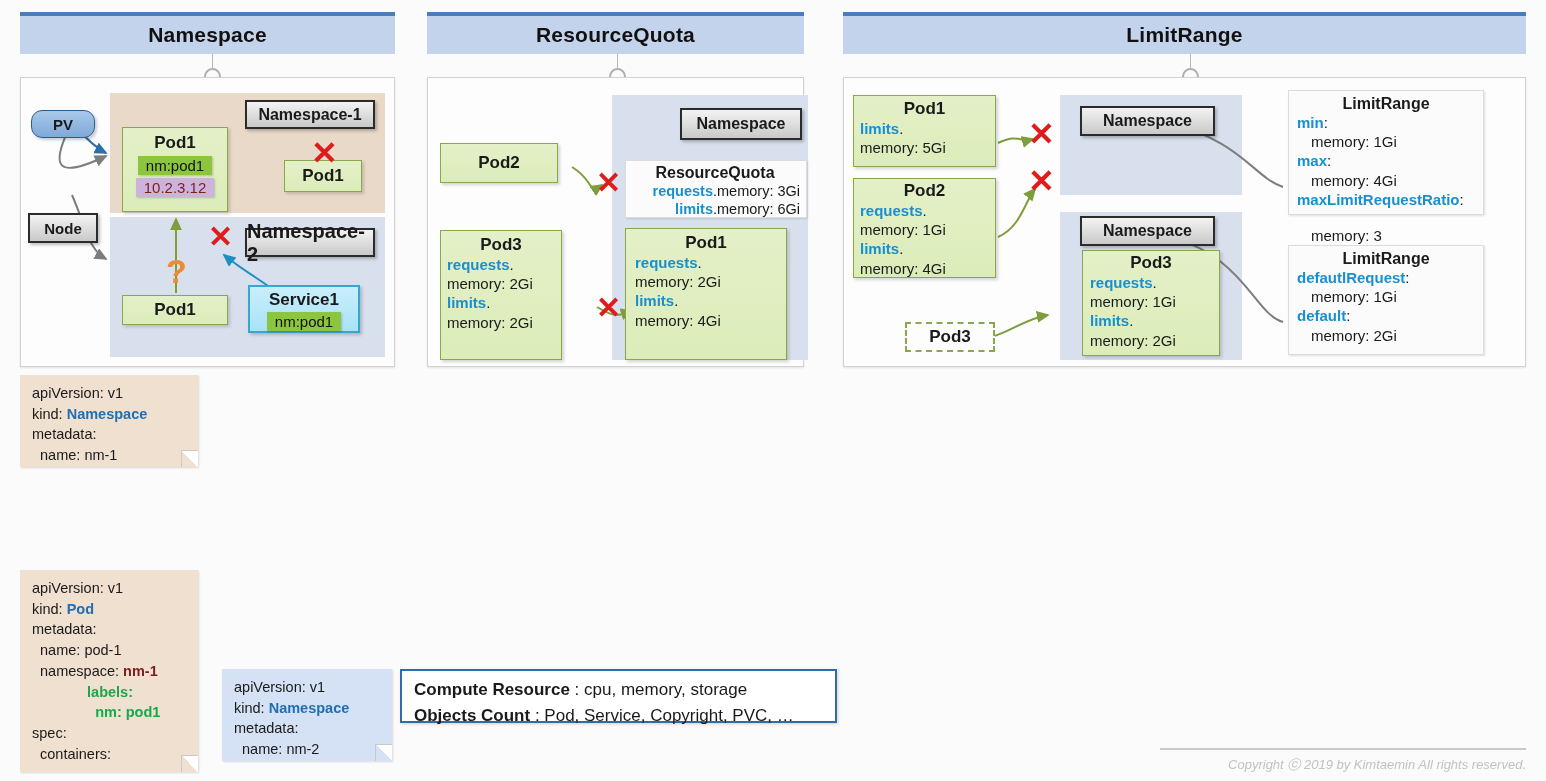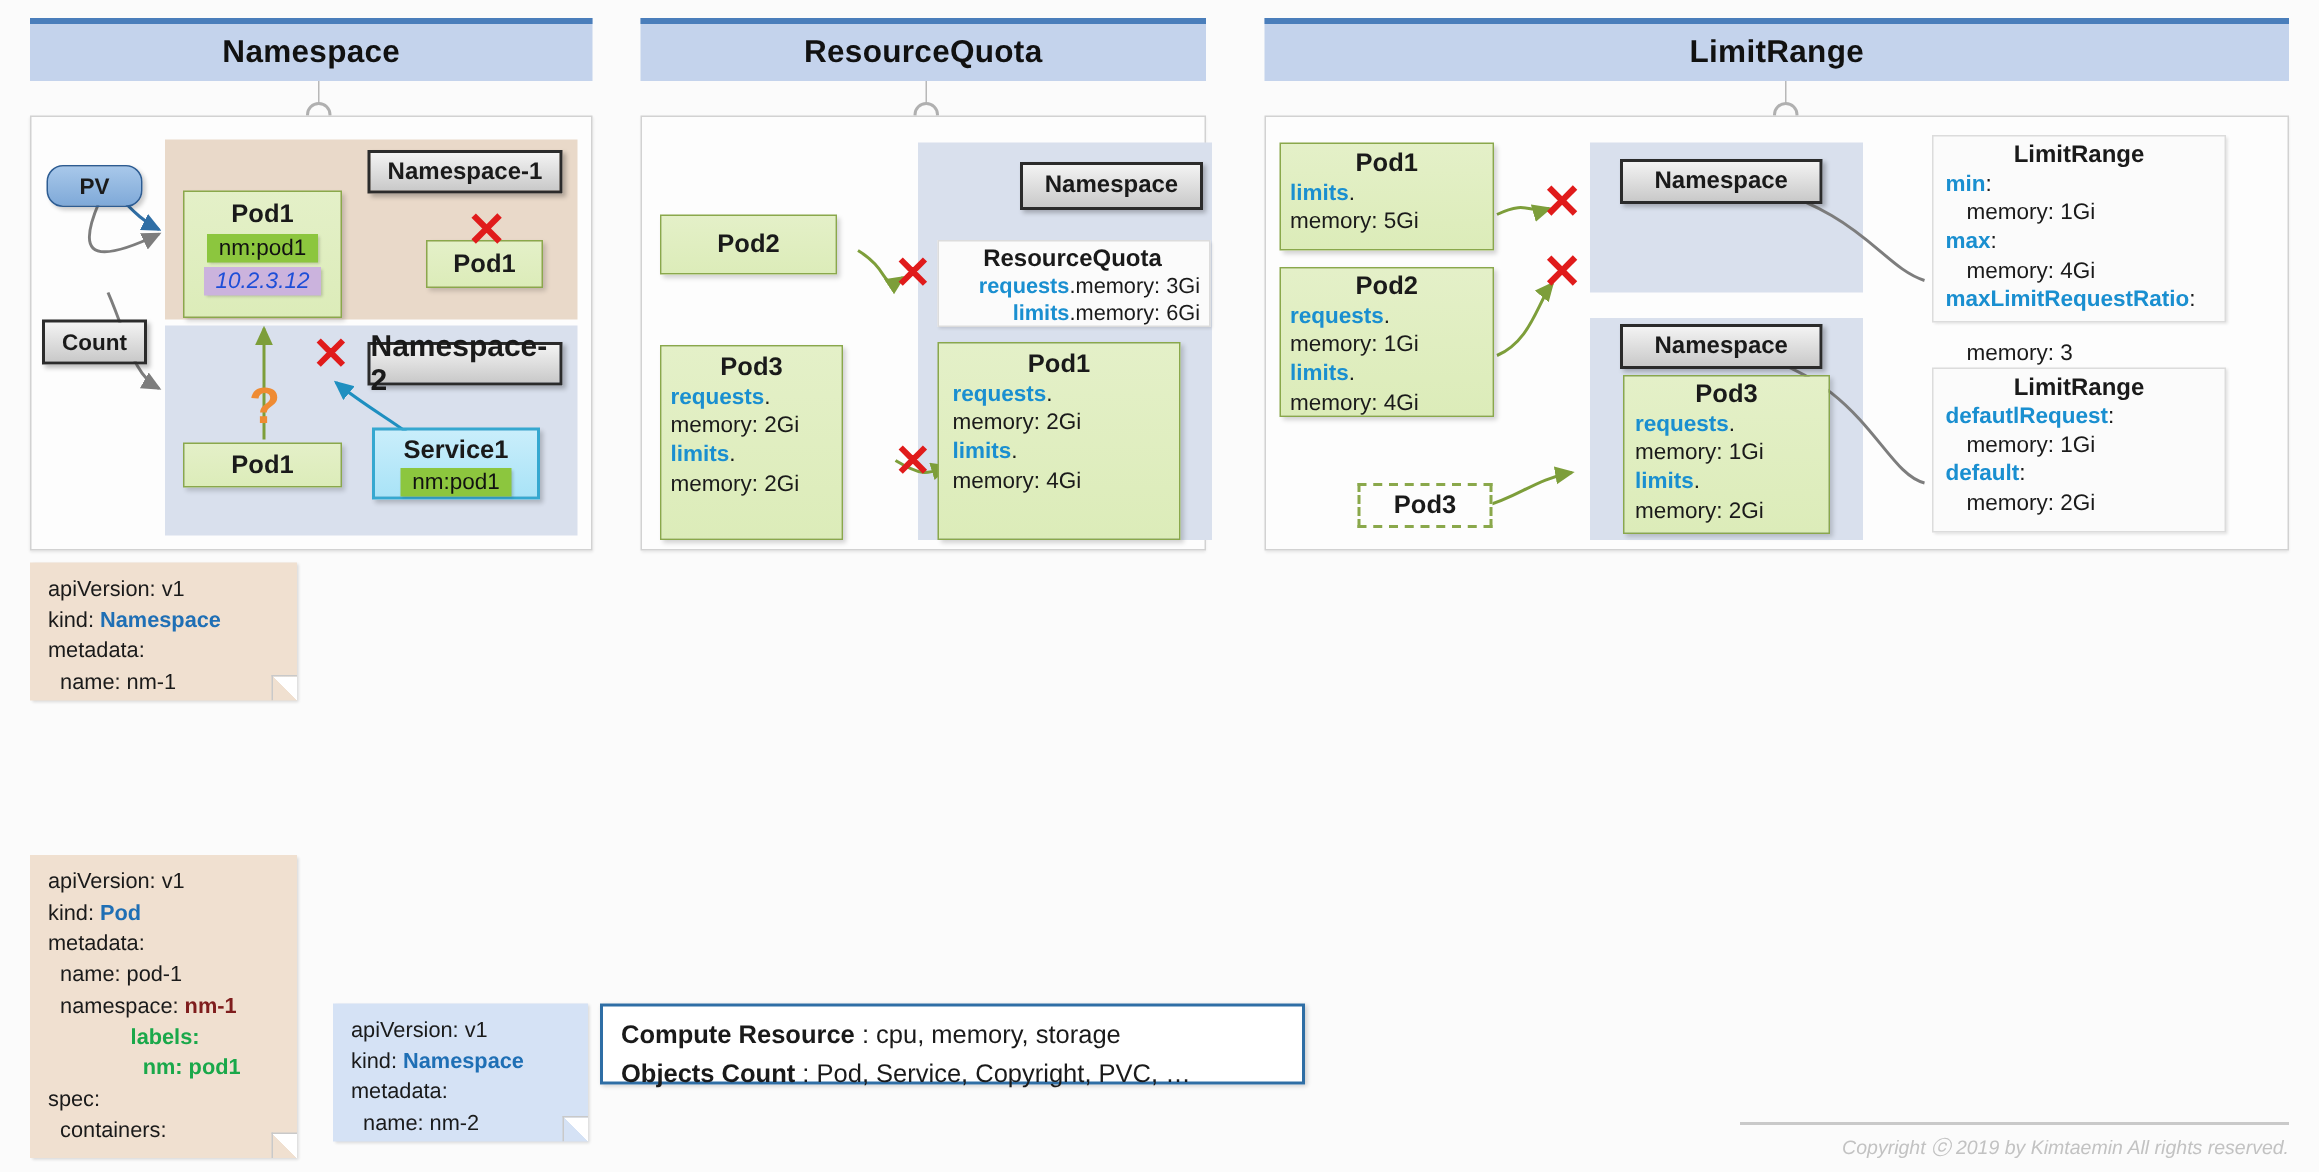--- a/index.html
+++ b/index.html
@@ -77,24 +77,23 @@
     box-shadow:1px 1px 2px rgba(0,0,0,.12);
   }
   .tag-green{
     background:#8cc63e;
     color:#111;font-size:15px;
     padding:1px 8px;
     box-shadow:1px 1px 2px rgba(0,0,0,.2);
   }
   .tag-purple{
     background:#cbb3dd;
-    color:#1d4ed8;font-size:15px;
+    color:#7f1d1d;font-size:15px;
     padding:1px 8px;
     box-shadow:1px 1px 2px rgba(0,0,0,.2);
-    font-style:italic;
   }
   .btitle{font-weight:bold;font-size:17px;}
   .kv{font-size:15px;line-height:1.28;width:100%;}
   .kv .k{color:#1a8fd0;font-weight:bold;}
   .pad-l{padding-left:10px;}
 
   
   .xmark{
     position:absolute;color:#e01b1b;
     font-weight:bold;line-height:1;
@@ -185,21 +184,21 @@
   <path d="M46,58 C34,86 34,104 86,79" stroke="#7d7d7d" stroke-width="2" fill="none" marker-end="url(#agray)"></path>
   <path d="M52,118 C66,150 68,172 86,182" stroke="#7d7d7d" stroke-width="2" fill="none" marker-end="url(#agray)"></path>
   <path d="M156,216 L156,142" stroke="#7d9e3a" stroke-width="2" fill="none" marker-end="url(#agreen)"></path>
   <path d="M262,220 C250,208 226,196 204,178" stroke="#1e8fc0" stroke-width="2" fill="none" marker-end="url(#acyan)"></path>
 </svg>
 
 <div class="abs box box-blue" style="left:31px;top:110px;width:64px;height:28px;border-radius:11px;">
   <span>PV</span>
 </div>
 <div class="abs box box-gray" style="left:28px;top:213px;width:70px;height:30px;">
-  <span>Count</span>
+  <span>Node</span>
 </div>
 
 <div class="abs box box-gray" style="left:245px;top:100px;width:130px;height:29px;font-size:16px;">
   <span>Namespace-1</span>
 </div>
 <div class="abs box box-gray" style="left:245px;top:228px;width:130px;height:29px;font-size:20px;">
   <span>Namespace-2</span>
 </div>
 
 <div class="abs box box-pod" style="left:122px;top:127px;width:106px;height:85px;justify-content:flex-start;padding-top:5px;gap:3px;">
@@ -350,19 +349,19 @@
 
 <div class="abs xmark" style="left:1028px;top:118px;font-size:32px;">✕</div>
 <div class="abs xmark" style="left:1028px;top:165px;font-size:32px;">✕</div>
 
 <div class="abs note peach" style="left:20px;top:375px;width:178px;height:92px;"><div><span>apiVersion: v1</span></div><div><span>kind: </span><span class="kindval">Namespace</span></div><div><span>metadata:</span></div><div><span>  name: nm-1</span></div><span class="fold"></span></div>
 
 <div class="abs note peach" style="left:20px;top:478px;width:178px;height:202px;"><div><span>apiVersion: v1</span></div><div><span>kind: </span><span class="kindval">Pod</span></div><div><span>metadata:</span></div><div><span>  name: pod-1</span></div><div><span>  namespace: </span><span class="ns">nm-1</span></div><div><span>  </span><span class="grn">labels:</span></div><div><span>    </span><span class="grn">nm: pod1</span></div><div><span>spec:</span></div><div><span>  containers:</span></div><div><span>  ...</span></div><span class="fold"></span></div>
 
 <div class="abs note bluen" style="left:222px;top:375px;width:170px;height:92px;"><div><span>apiVersion: v1</span></div><div><span>kind: </span><span class="kindval">Namespace</span></div><div><span>metadata:</span></div><div><span>  name: nm-2</span></div><span class="fold"></span></div>
 
-<div class="abs callout" style="left:400px;top:669px;width:470px;height:54px;">
+<div class="abs callout" style="left:400px;top:669px;width:437px;height:54px;">
   <div><b>Compute Resource</b><span> : cpu, memory, storage</span></div>
   <div><b>Objects Count</b><span> : Pod, Service, Copyright, PVC, …</span></div>
 </div>
 
 <div class="abs footer-rule" style="left:1160px;top:748px;width:366px;"></div>
 <div class="abs copyright" style="left:1060px;top:756px;width:466px;">Copyright ⓒ 2019 by Kimtaemin All rights reserved.</div>
 
 </body></html>

